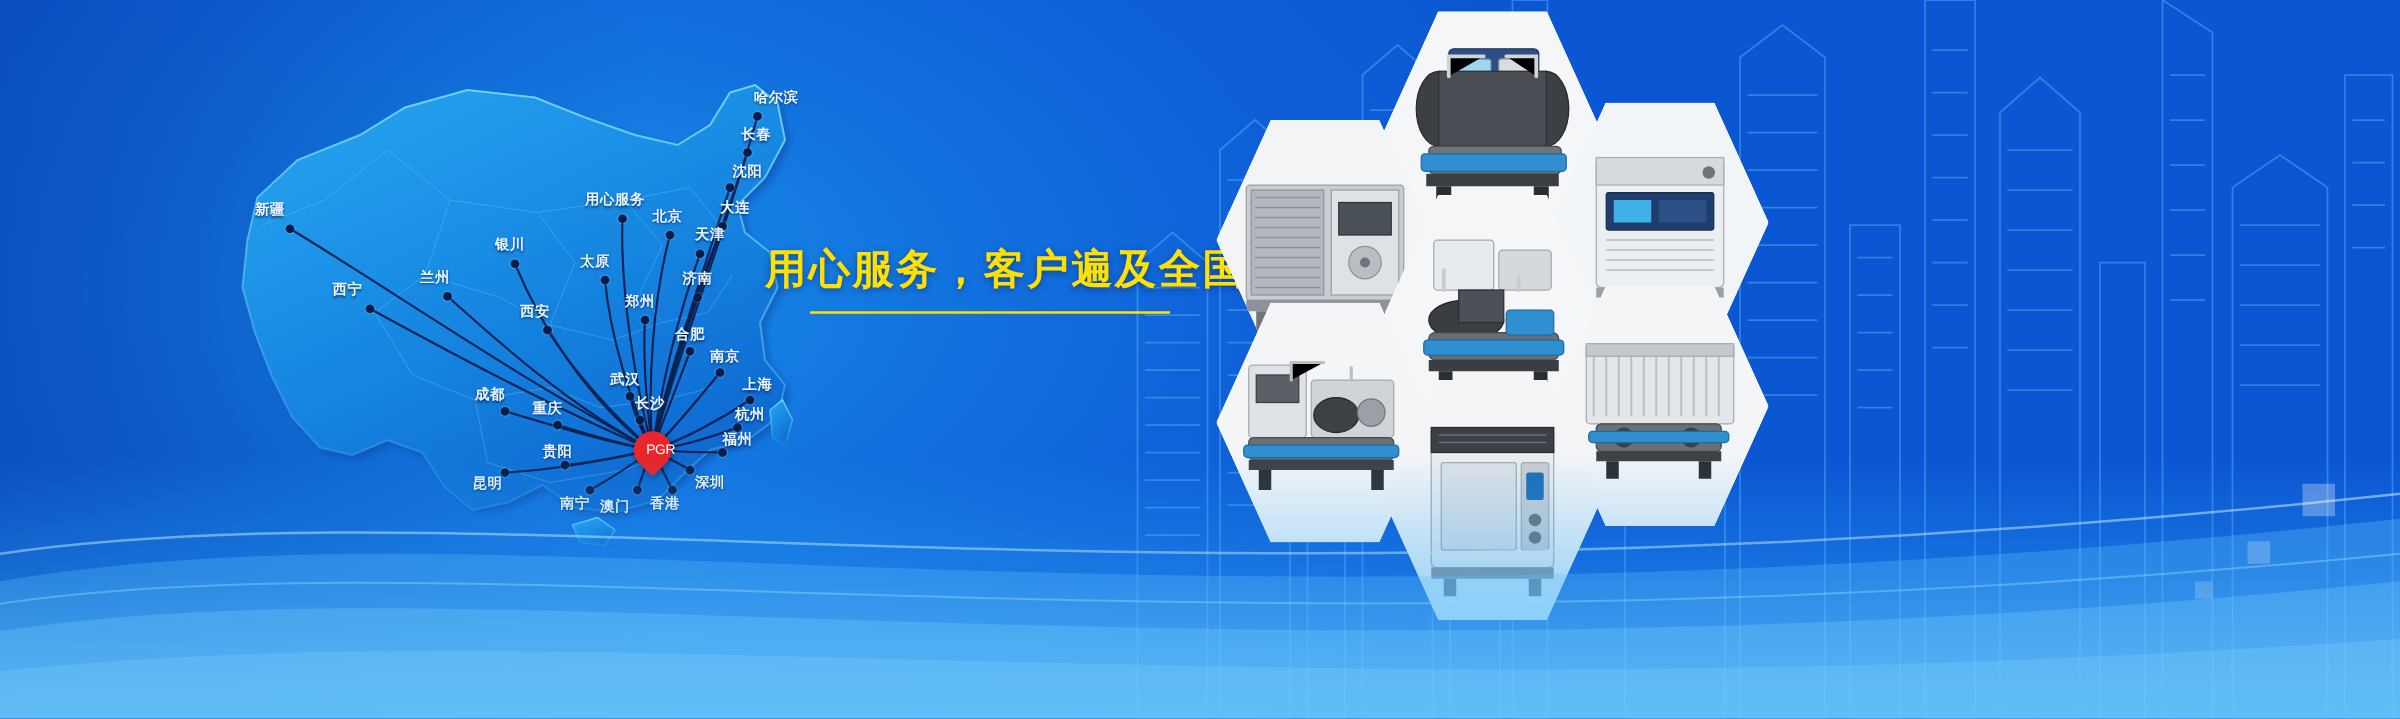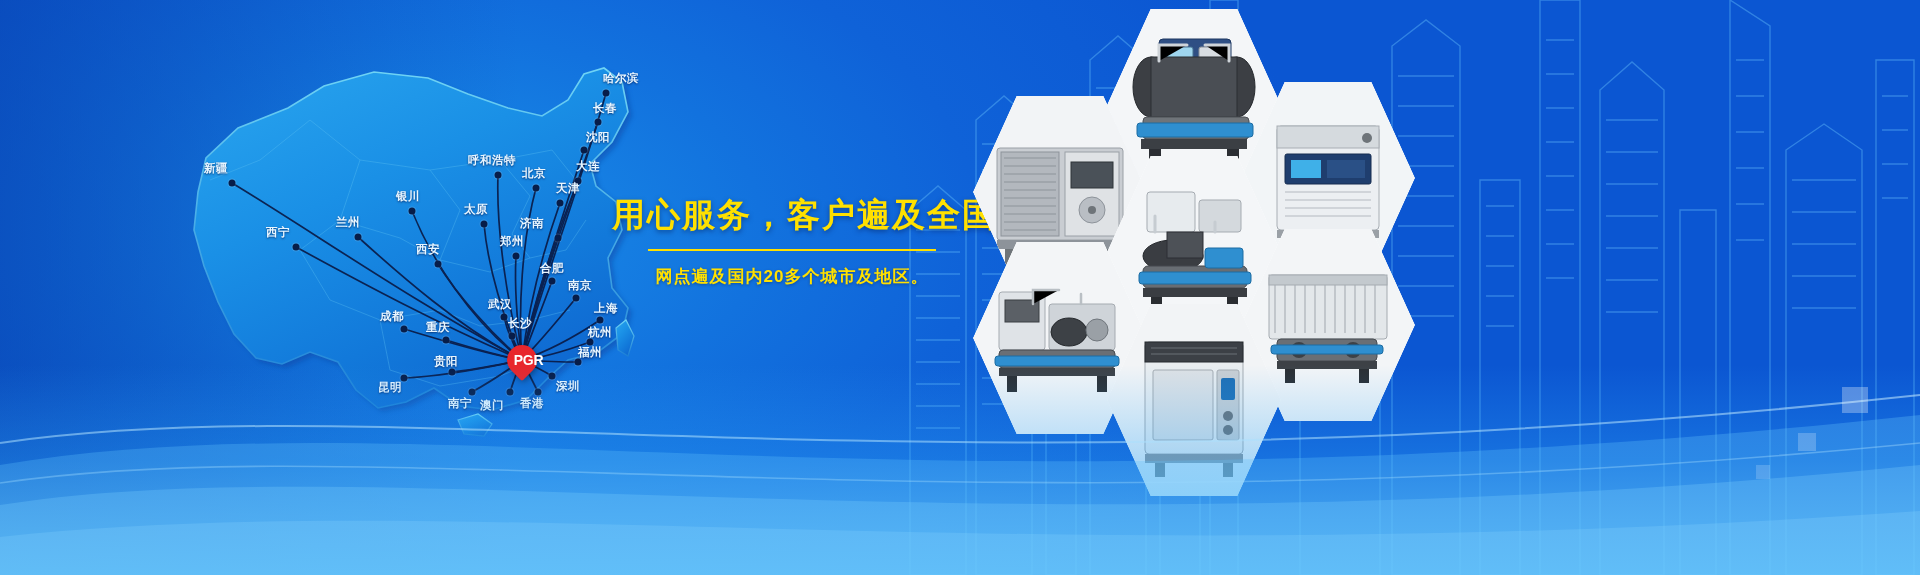--- a/index.html
+++ b/index.html
@@ -50,21 +50,21 @@
   }
   .hub .pin {
     position:absolute; left:0; top:0; width:30px; height:30px;
     background:#e8262c; border-radius:50% 50% 50% 8%;
     transform:rotate(-45deg);
     box-shadow:0 2px 6px rgba(0,0,0,.4);
   }
   .hub .pin-label {
     position:absolute; left:0; top:0; width:43px; height:30px;
     display:flex; align-items:center; justify-content:center;
-    color:#fff; font-size:14px; font-weight:700; letter-spacing:-.3px;
+    color:#fff; font-size:11px; font-weight:400; letter-spacing:-.3px;
   }
 
   
   .copy { position:absolute; left:612px; top:196px; width:360px; text-align:center; }
   .headline {
     color:#ffe000; font-size:33px; font-weight:800; line-height:1.18;
     letter-spacing:2px; white-space:nowrap;
     text-shadow:0 2px 5px rgba(0,25,85,.5);
   }
   .rule { width:288px; height:2px; background:#ffe000; margin:14px auto 12px; }
@@ -221,37 +221,37 @@
     <div id="city-layer" style="position:absolute; inset:0;">
         <div class="dot" style="left: 546px; top: 73px;"></div>
         <div class="city" style="left: 540px; top: 58px; padding-left: 42px;">哈尔滨</div>
         <div class="dot" style="left: 538px; top: 102px;"></div>
         <div class="city" style="left: 545px; top: 88px;">长春</div>
         <div class="dot" style="left: 524px; top: 130px;"></div>
         <div class="city" style="left: 538px; top: 117px;">沈阳</div>
         <div class="dot" style="left: 518px; top: 161px;"></div>
         <div class="city" style="left: 528px; top: 146px;">大连</div>
         <div class="dot" style="left: 438px; top: 155px;"></div>
-        <div class="city" style="left: 432px; top: 140px;">呼和浩特</div>
+        <div class="city" style="left: 432px; top: 140px;">用心服务</div>
         <div class="dot" style="left: 476px; top: 168px;"></div>
         <div class="city" style="left: 474px; top: 153px;">北京</div>
         <div class="dot" style="left: 500px; top: 183px;"></div>
         <div class="city" style="left: 508px; top: 168px;">天津</div>
         <div class="dot" style="left: 172px; top: 163px;"></div>
         <div class="city" style="left: 156px; top: 148px;">新疆</div>
         <div class="dot" style="left: 352px; top: 191px;"></div>
         <div class="city" style="left: 348px; top: 176px;">银川</div>
         <div class="dot" style="left: 424px; top: 204px;"></div>
         <div class="city" style="left: 416px; top: 189px; font-family: Liberation Serif, serif;">太原</div>
         <div class="dot" style="left: 298px; top: 217px;"></div>
         <div class="city" style="left: 288px; top: 202px;">兰州</div>
         <div class="dot" style="left: 236px; top: 227px;"></div>
         <div class="city" style="left: 218px; top: 212px;">西宁</div>
         <div class="dot" style="left: 498px; top: 218px;"></div>
-        <div class="city" style="left: 472px; top: 203px;">济南</div>
+        <div class="city" style="left: 498px; top: 203px;">济南</div>
         <div class="dot" style="left: 456px; top: 236px;"></div>
         <div class="city" style="left: 452px; top: 221px;">郑州</div>
         <div class="dot" style="left: 378px; top: 244px;"></div>
         <div class="city" style="left: 368px; top: 229px;">西安</div>
         <div class="dot" style="left: 492px; top: 261px;"></div>
         <div class="city" style="left: 492px; top: 248px;">合肥</div>
         <div class="dot" style="left: 516px; top: 278px;"></div>
         <div class="city" style="left: 520px; top: 265px; text-align: right;">南京</div>
         <div class="dot" style="left: 540px; top: 300px;"></div>
         <div class="city" style="left: 546px; top: 288px;">上海</div>
@@ -283,21 +283,20 @@
 
     <div class="hub" id="hub-pin" style="left: 462px; top: 340px;">
       <div class="pin"></div>
       <div class="pin-label">PGR</div>
     </div>
   </div>
 
   <div class="copy">
     <div class="headline">用心服务，客户遍及全国</div>
     <div class="rule"></div>
-    <div class="sub">网点遍及国内20多个城市及地区。</div>
   </div>
 
   <div class="hexes" id="hex-layer">
       <div class="hex" style="left: 18px; top: 92px; width: 174px; height: 200px;">
         <div class="hex-inner">
 <svg viewBox="0 0 174 200" width="100%" height="100%">
  <rect x="0" y="0" width="174" height="200" fill="#f2f4f6"></rect>
  <rect x="24" y="56" width="126" height="92" rx="3" fill="#c9cdd2" stroke="#9aa0a6"></rect>
  <rect x="28" y="60" width="58" height="84" fill="#b3b8be" stroke="#8d939a"></rect>
  <g stroke="#8d939a" stroke-width="1.2">

